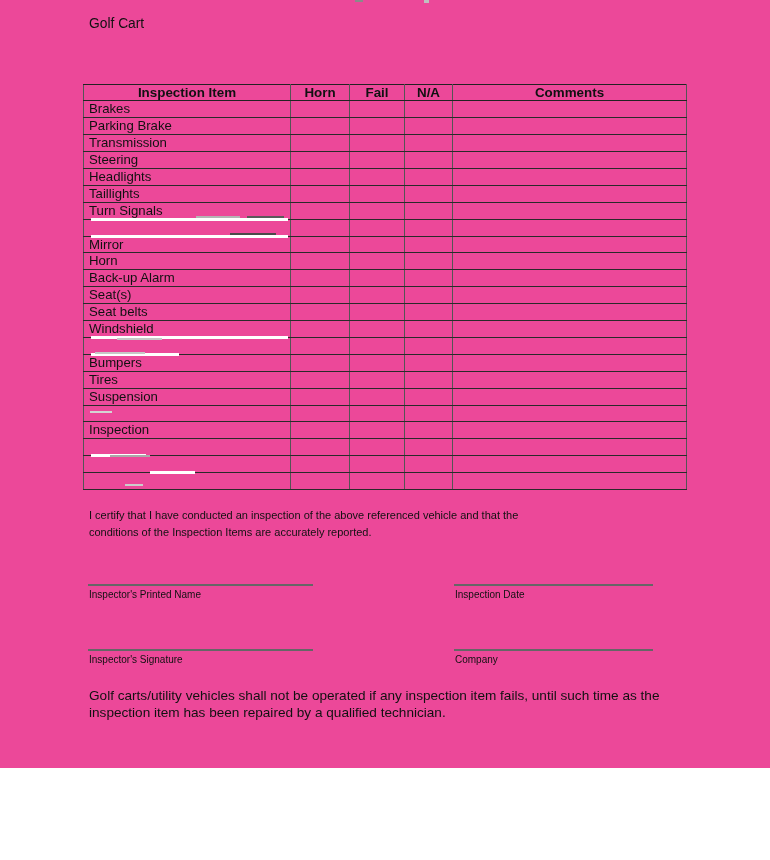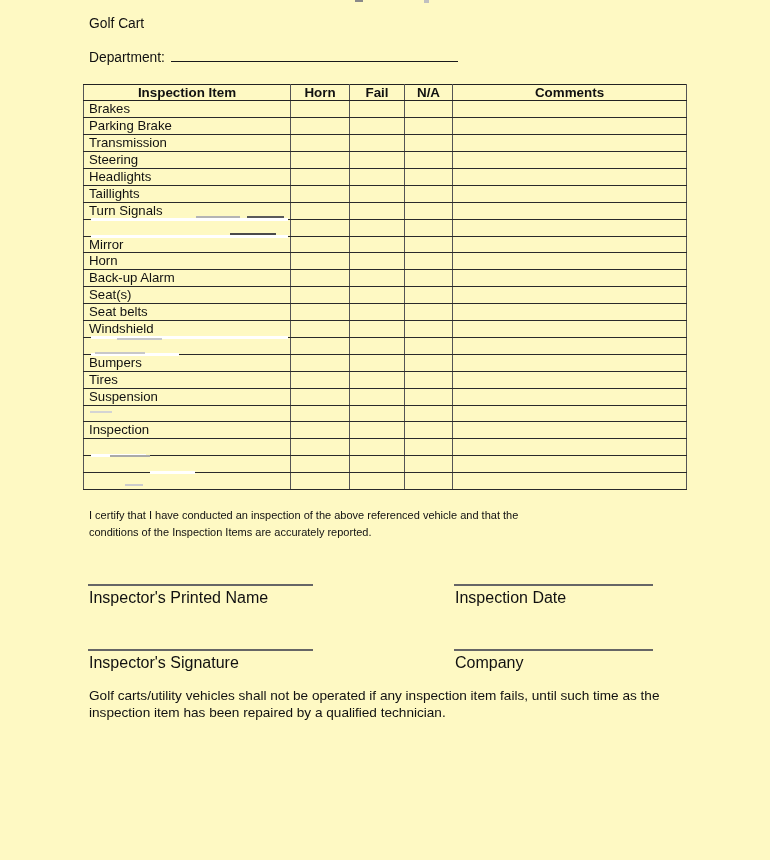--- a/index.html
+++ b/index.html
@@ -1,17 +1,17 @@
 <!DOCTYPE html>
 <html><head>
 <meta charset="utf-8">
 <style>
   html,body{margin:0;padding:0;background:#ffffff;}
   .page{
-    position:relative;width:770px;height:860px;background:#fef9c3;
+    position:relative;width:770px;height:768px;background:#ec4899;
     font-family:"Liberation Sans",sans-serif;color:#111;overflow:hidden;
   }
   .form-title{position:absolute;left:89px;top:16px;font-size:13.8px;}
   .dept-row{position:absolute;left:89px;top:49px;font-size:13.8px;}
   .dept-line{display:inline-block;width:287px;height:12px;border-bottom:1.6px solid #1a1a1a;margin-left:6px;vertical-align:baseline;}
 
   table.insp{
     position:absolute;left:83px;top:84px;width:603px;
     border-collapse:collapse;table-layout:fixed;
     border:1.6px solid #000;
@@ -27,40 +27,37 @@
     border-left:1.4px solid #555;border-right:1.4px solid #555;
     overflow:hidden;white-space:nowrap;
   }
   .artifact-layer{position:absolute;left:0;top:0;width:770px;height:860px;pointer-events:none;}
   .artifact{position:absolute;}
 
   .certify{position:absolute;left:89px;top:507px;font-size:11px;line-height:16.5px;}
   .certify div{white-space:nowrap;}
 
   .sig-line{position:absolute;height:0;border-top:2px solid #666;}
-  .sig-label{position:absolute;font-size:16px;white-space:nowrap;}
+  .sig-label{position:absolute;font-size:10px;white-space:nowrap;}
   .line-printed-name,.line-signature{left:88px;width:225px;}
   .line-date,.line-company{left:454px;width:199px;}
   .row1{top:584px;} .row2{top:649px;}
   .lab-row1{top:589px;} .lab-row2{top:654px;}
   .lab-left{left:89px;} .lab-right{left:455px;}
 
   .footer-note{position:absolute;left:89px;top:687px;font-size:13.6px;line-height:17px;}
   .footer-note div{white-space:nowrap;}
 </style>
 </head>
 <body>
 
 <div class="page">
 
   <div class="form-title">Golf Cart</div>
 
-  <div class="dept-row">
-    <span>Department:</span><span class="dept-line"></span>
-  </div>
 
   <table class="insp">
     <colgroup>
       <col style="width:207px">
       <col style="width:59px">
       <col style="width:55px">
       <col style="width:48px">
       <col style="width:234px">
     </colgroup>
     <thead>

